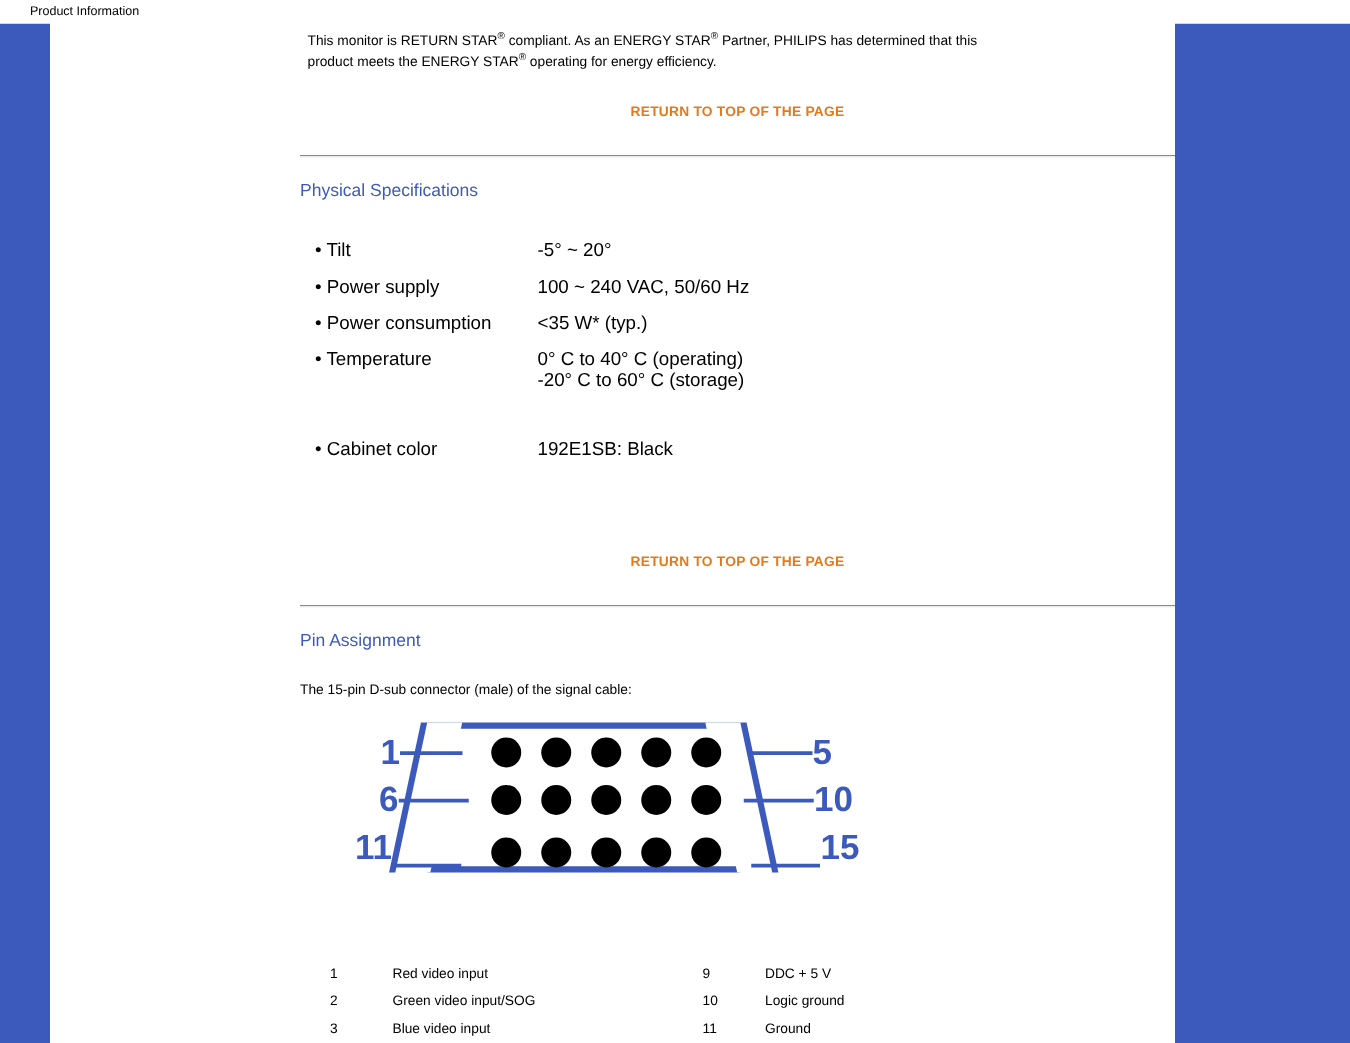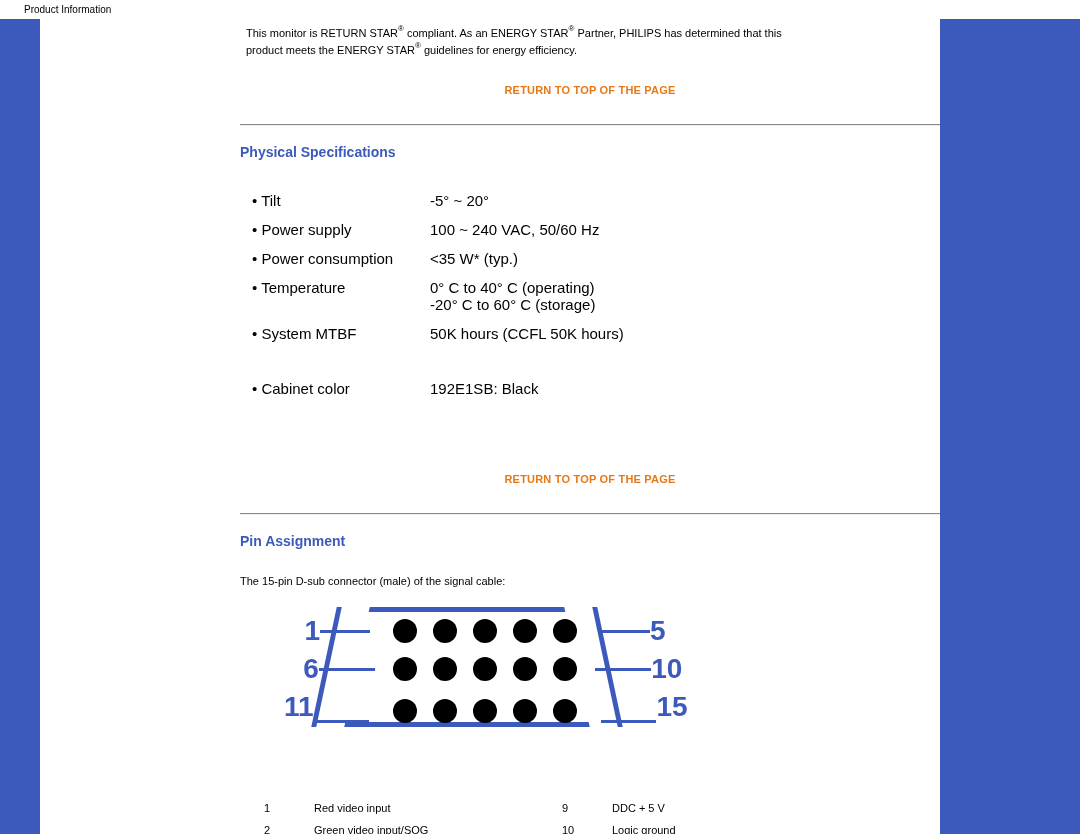--- a/index.html
+++ b/index.html
@@ -54,21 +54,21 @@
   }
   hr.sep {
     border: none;
     border-top: 1px solid #888;
     border-bottom: 1px solid #eee;
     margin: 0 0 18px 0;
   }
   h3.section {
     color: #3C5ABB;
     font-size: 14px;
-    font-weight: bold;
+    font-weight: normal;
     margin: 0 0 26px 0;
   }
   table.spec {
     border-collapse: collapse;
     margin-left: 8px;
   }
   table.spec td {
     padding: 6px 4px;
     vertical-align: top;
     font-size: 15px;
@@ -175,21 +175,21 @@
 <div class="top-bar">Product Information</div>
 
 <div class="outer">
   <div class="left-blue"></div>
   <div class="spacer"></div>
 
   <div class="content">
 
     <p class="intro">
       <span>This monitor is RETURN STAR</span><sup>®</sup><span> compliant. As an ENERGY STAR</span><sup>®</sup><span> Partner, PHILIPS has determined that this</span><br>
-      <span>product meets the ENERGY STAR</span><sup>®</sup><span> guidelines for energy efficiency.</span>
+      <span>product meets the ENERGY STAR</span><sup>®</sup><span> operating for energy efficiency.</span>
     </p>
 
     <a href="#" class="return">RETURN TO TOP OF THE PAGE</a>
 
     <hr class="sep">
 
     <h3 class="section">Physical Specifications</h3>
 
     <table class="spec">
       <tbody>
@@ -202,24 +202,20 @@
             <td class="val">100 ~ 240 VAC, 50/60 Hz</td>
           </tr>
       <tr>
             <td class="lab">• Power consumption</td>
             <td class="val">&lt;35 W* (typ.)</td>
           </tr>
       <tr>
             <td class="lab">• Temperature</td>
             <td class="val" style="white-space:pre-line">0° C to 40° C (operating)
 -20° C to 60° C (storage)</td>
-          </tr>
-      <tr>
-            <td class="lab">• System MTBF</td>
-            <td class="val">50K hours (CCFL 50K hours)</td>
           </tr>
       <tr class="spec-gap">
             <td></td>
             <td></td>
           </tr>
       <tr>
             <td class="lab">• Cabinet color</td>
             <td class="val">192E1SB: Black</td>
           </tr>
     </tbody>

